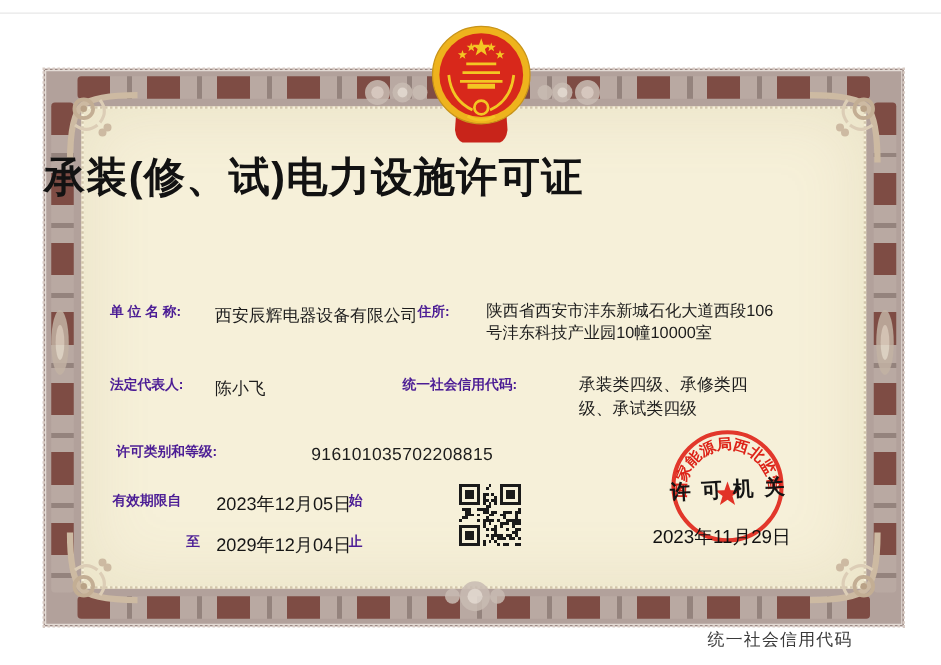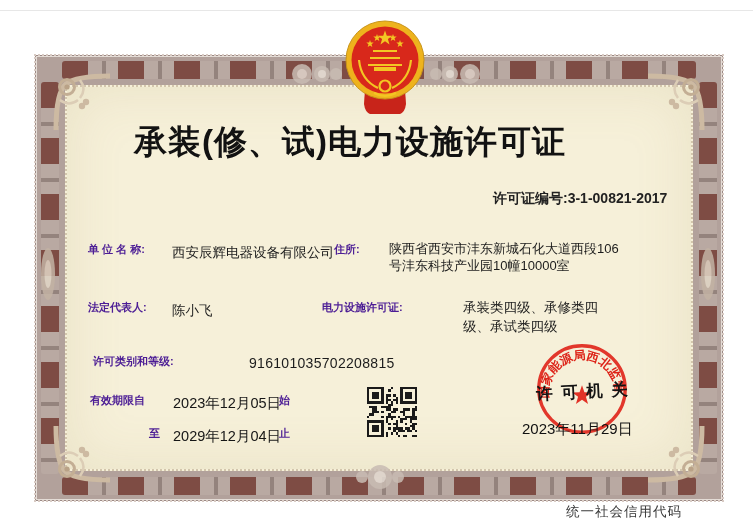--- a/index.html
+++ b/index.html
@@ -21,21 +21,21 @@
          box-shadow:inset 0 0 55px rgba(170,148,95,.16);}
   .corner{position:absolute;width:62px;height:62px;pointer-events:none;}
   .corner.tl{left:16px;top:16px}
   .corner.tr{right:16px;top:16px;transform:rotate(90deg)}
   .corner.br{right:16px;bottom:16px;transform:rotate(180deg)}
   .corner.bl{left:16px;bottom:16px;transform:rotate(270deg)}
   .rosette{position:absolute;pointer-events:none;opacity:.85}
 
   
   .abs{position:absolute;}
-  .title{left:35px;width:630px;top:120px;text-align:center;font-size:33px;font-weight:700;
+  .title{left:35px;width:630px;top:120px;text-align:left;font-size:33px;font-weight:700;
          letter-spacing:1px;color:#121212;}
   .license-no{left:493px;top:190px;font-size:14px;font-weight:600;color:#222;}
   .lbl{font-size:11px;font-weight:700;color:#4c1d95;white-space:nowrap;}
   .val{font-size:13.5px;color:#1c1c1c;white-space:nowrap;}
   .wrapval{font-size:13px;color:#1c1c1c;line-height:17px;word-break:break-all;white-space:normal;margin-left:30px;}
   .digits{font-size:14px;letter-spacing:.3px;text-align:center;}
   .date{font-size:14.5px;color:#161616;white-space:nowrap;}
   .seal-overlay{left:527px;top:381px;width:112px;text-align:center;font-size:16.5px;font-weight:700;
          letter-spacing:2px;color:#141414;transform:rotate(-3deg);white-space:nowrap;}
   .seal-date{left:522px;top:420px;font-size:15px;color:#111;}
@@ -133,32 +133,31 @@
     <g stroke="#f3c623" stroke-width="2.2" fill="none">
       <path d="M29,35 h24 M26,42 h30 M24,49 h34"></path>
       <path d="M15,44 Q17,64 34,72"></path>
       <path d="M67,44 Q65,64 48,72"></path>
       <circle cx="41" cy="70" r="5.5"></circle>
       <path d="M30,77 Q41,83 52,77"></path>
     </g>
   </svg>
 
   <div class="abs title">承装(修、试)电力设施许可证</div>
-  <div class="abs license-no"><span>许可证编号:</span><span>3-1-00821-2017</span></div>
 
   <div class="abs lbl" style="left:88px;top:242px">单 位 名 称:</div>
   <div class="abs val" style="left:172px;top:244px">西安辰辉电器设备有限公司</div>
 
   <div class="abs lbl" style="left:334px;top:242px">住所:</div>
   <div class="abs wrapval" style="left:359px;top:240px;width:240px">陕西省西安市沣东新城石化大道西段106号沣东科技产业园10幢10000室</div>
 
   <div class="abs lbl" style="left:88px;top:300px">法定代表人:</div>
   <div class="abs val" style="left:172px;top:302px">陈小飞</div>
 
-  <div class="abs lbl" style="left:322px;top:300px">电力设施许可证:</div>
+  <div class="abs lbl" style="left:322px;top:300px">统一社会信用代码:</div>
   <div class="abs wrapval" style="left:433px;top:298px;width:146px;font-size:13.5px;line-height:19px">承装类四级、承修类四级、承试类四级</div>
 
   <div class="abs lbl" style="left:93px;top:354px">许可类别和等级:</div>
   <div class="abs val digits" style="left:249px;top:355px">916101035702208815</div>
 
   <div class="abs lbl" style="left:90px;top:393px">有效期限自</div>
   <div class="abs date" style="left:173px;top:394px">2023年12月05日</div>
   <div class="abs lbl" style="left:279px;top:393px">始</div>
 
   <div class="abs lbl" style="left:149px;top:426px">至</div>

